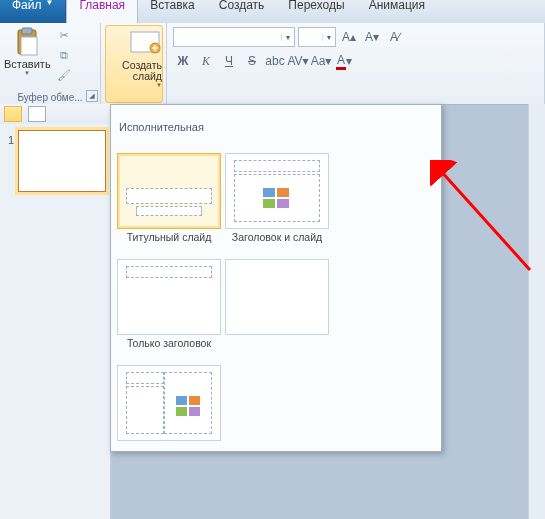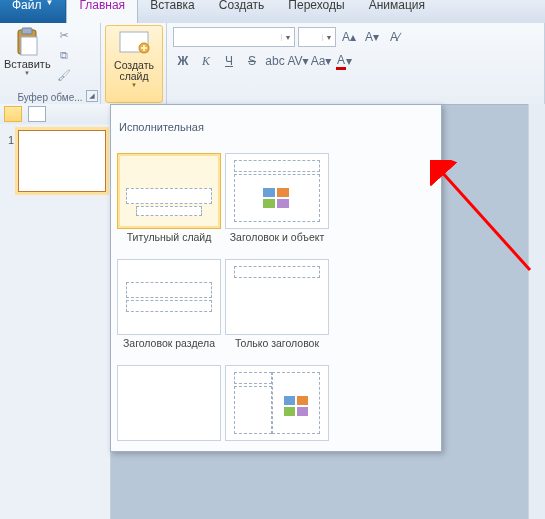--- a/index.html
+++ b/index.html
@@ -20,21 +20,21 @@
 
 .rg.clip{width:100px}
 .paste{position:absolute;top:2px;left:4px;width:46px;height:62px;text-align:center;cursor:pointer}
 .paste svg{display:block;margin:2px auto 0}
 .paste .lbl{font-size:11px;margin-top:1px}
 .paste .dd{font-size:6px;color:#666}
 .mini{position:absolute;left:56px;top:4px;display:flex;flex-direction:column;gap:4px}
 .mini span{width:16px;height:16px;display:flex;align-items:center;justify-content:center;color:#8294ab;cursor:pointer}
 
 .rg.slides{width:65px}
-.newslide{position:absolute;top:2px;left:4px;width:56px;height:76px;border:1px solid #f3c35e;background:linear-gradient(#fff4d6,#ffe19a);border-radius:3px;text-align:center;cursor:pointer}
+.newslide{position:absolute;top:2px;left:4px;width:56px;height:76px;border:1px solid #f3c35e;background:linear-gradient(#fff4d6,#ffe19a);border-radius:3px;text-align:right;cursor:pointer}
 .newslide svg{margin-top:3px}
 .newslide .lbl{font-size:10.5px;line-height:11px;margin-top:1px}
 .newslide .dd{font-size:6px;color:#8a6a1f}
 
 .rg.font{flex:1;padding:4px 6px 16px;min-width:200px}
 .fontrow{display:flex;gap:3px;align-items:center;margin-bottom:4px}
 .fcombo{height:18px;border:1px solid #b3bfcf;background:#fff;display:flex;align-items:center}
 .fcombo.name{width:120px}
 .fcombo .v{flex:1;padding:0 4px;font-size:11px;color:#666}
 .fcombo .a{width:12px;text-align:center;font-size:7px;color:#666;border-left:1px solid #d9e1ea}
@@ -173,30 +173,23 @@
         <div class="th">
             <div class="ph" style="left:8px;right:8px;top:6px;height:10px"></div>
             <div class="ph" style="left:8px;right:8px;top:20px;bottom:6px"></div>
           <svg class="cicon" style="left:37px;top:34px">
               <rect width="12" height="9" x="0" y="0" fill="#6aa0d8"></rect>
               <rect width="12" height="9" x="14" y="0" fill="#e78b3d"></rect>
               <rect width="12" height="9" x="0" y="11" fill="#8cc152"></rect>
               <rect width="12" height="9" x="14" y="11" fill="#b48bd1"></rect>
             </svg>
         </div>
-        <div class="cap">Заголовок и объект</div>
-      </div>
-
-      <div class="gitem">
-        <div class="th">
-            <div class="ph" style="left:8px;right:8px;top:22px;height:14px"></div>
-            <div class="ph" style="left:8px;right:8px;top:40px;height:10px"></div>
-          </div>
-        <div class="cap">Заголовок раздела</div>
-      </div>
+        <div class="cap">Заголовок и слайд</div>
+      </div>
+
 
 
 
       <div class="gitem">
         <div class="th">
             <div class="ph" style="left:8px;right:8px;top:6px;height:10px"></div>
           </div>
         <div class="cap">Только заголовок</div>
       </div>
 

